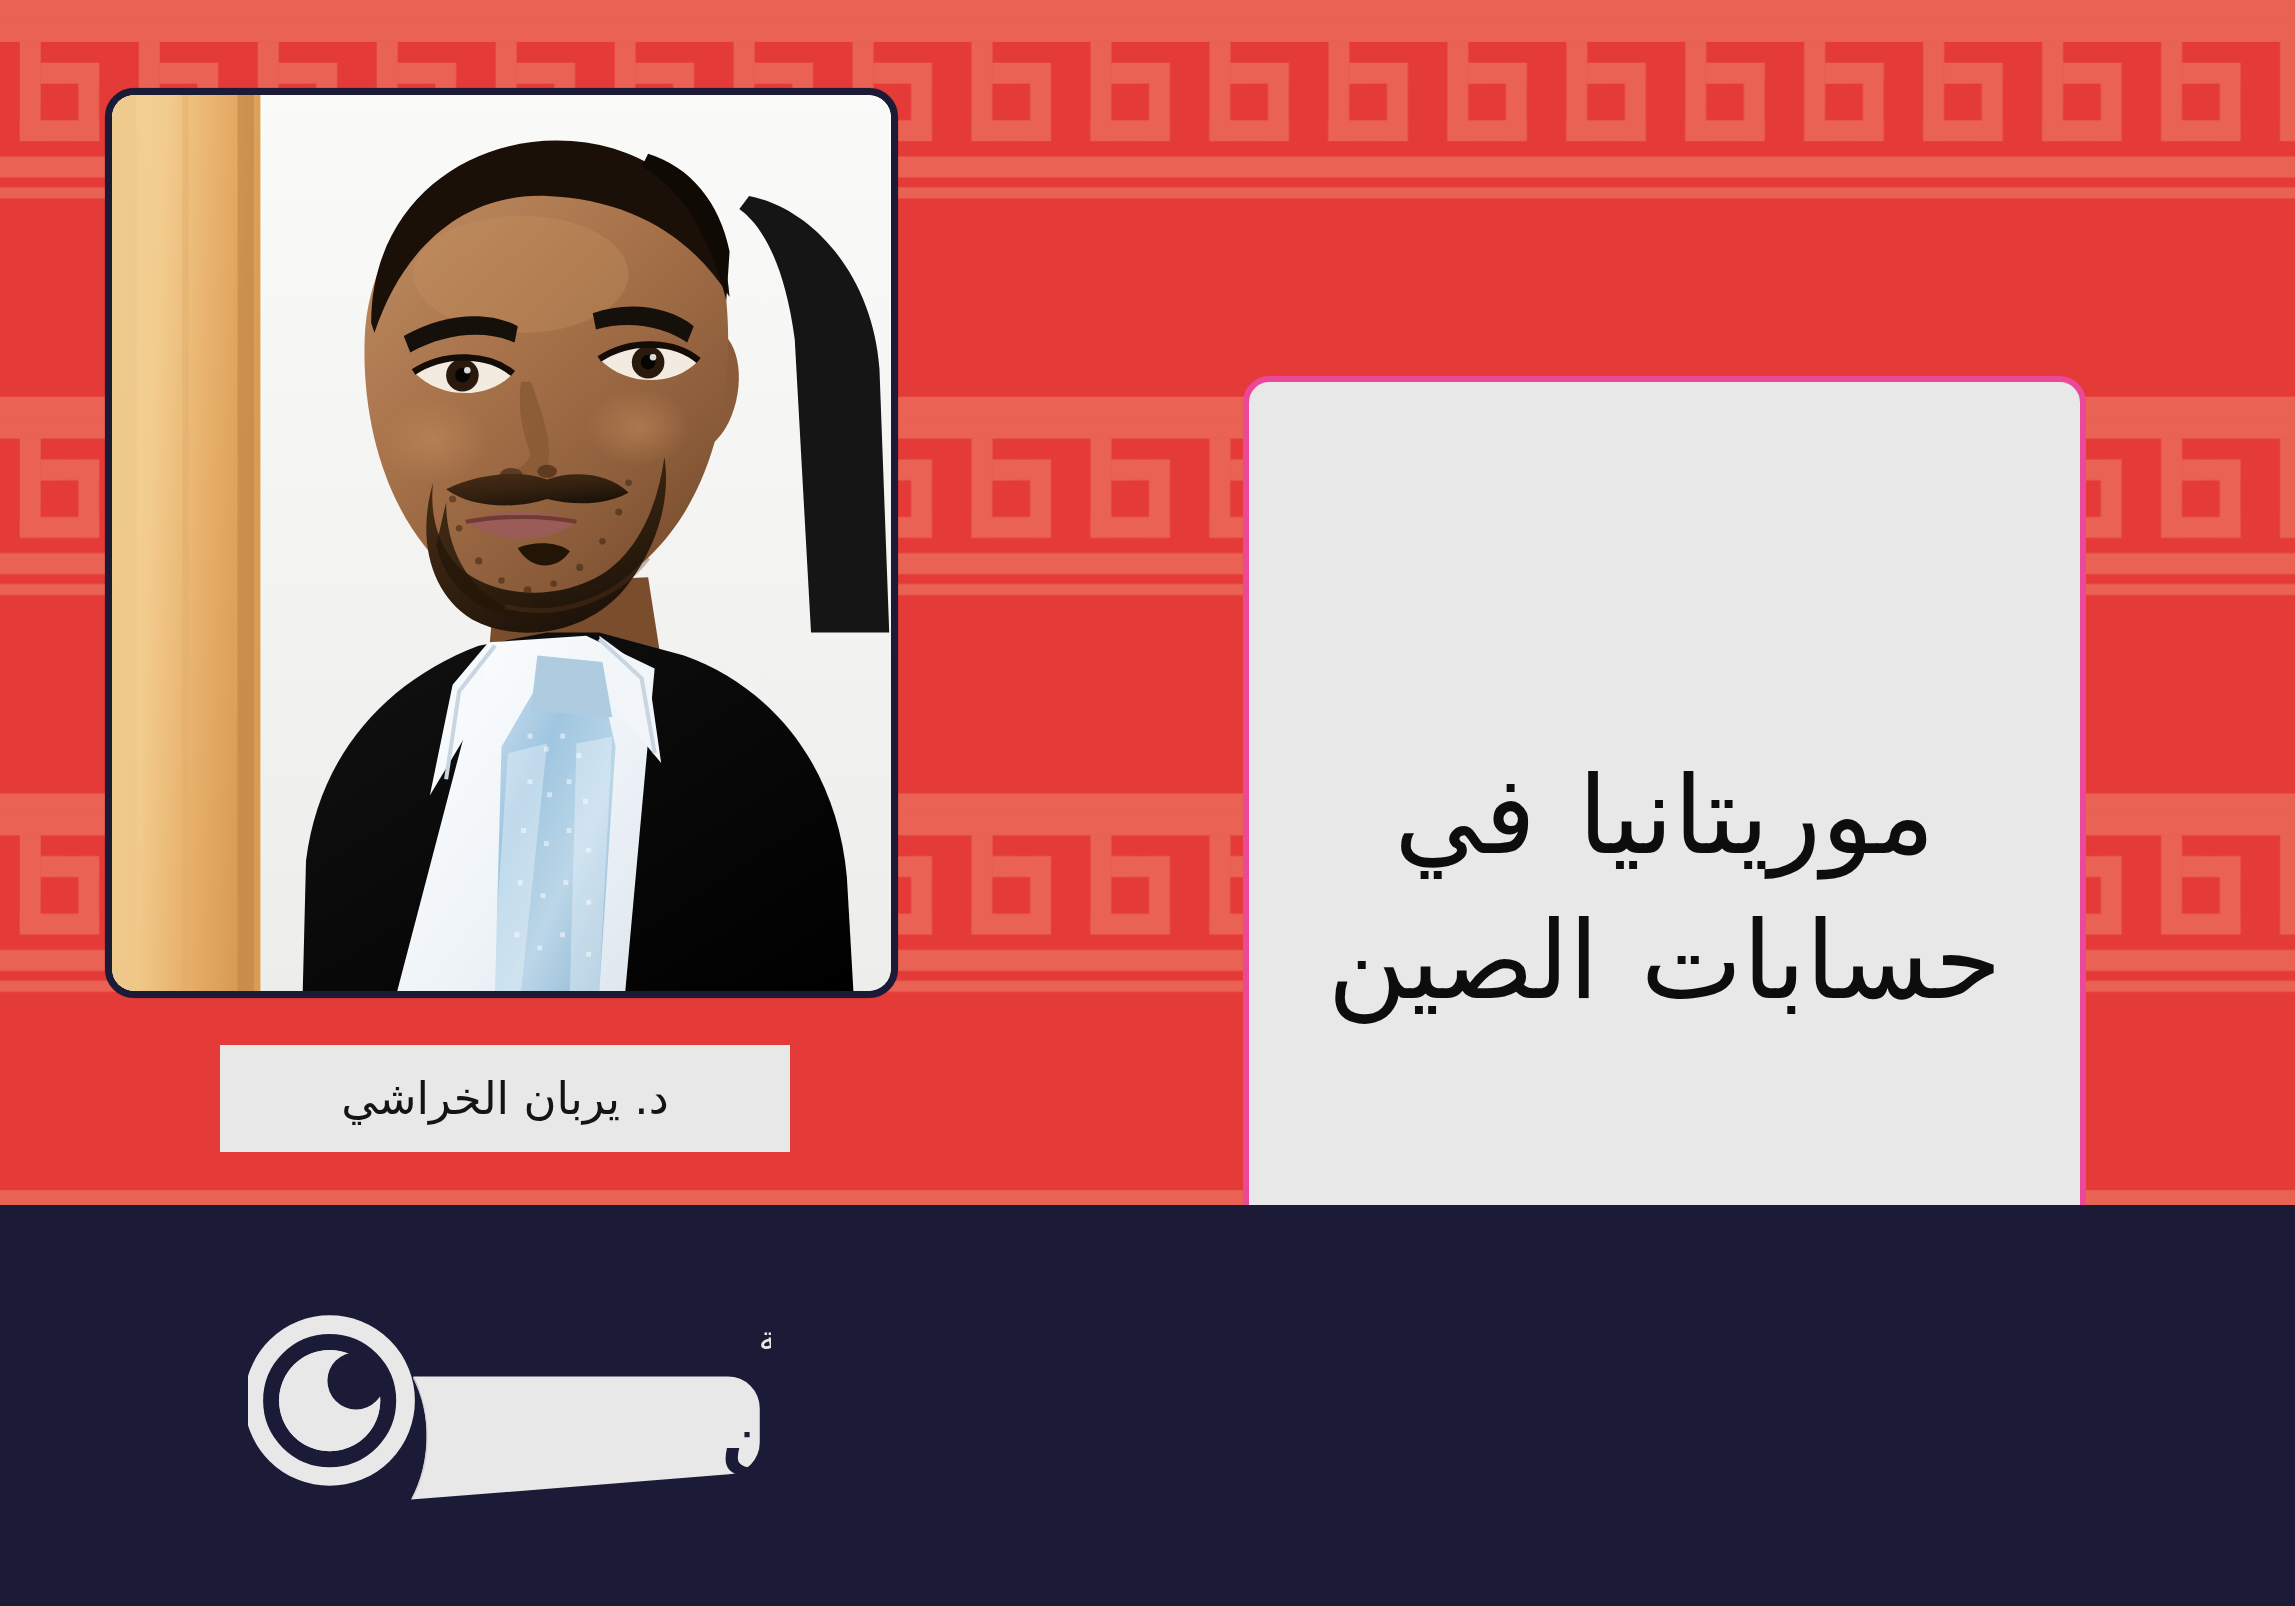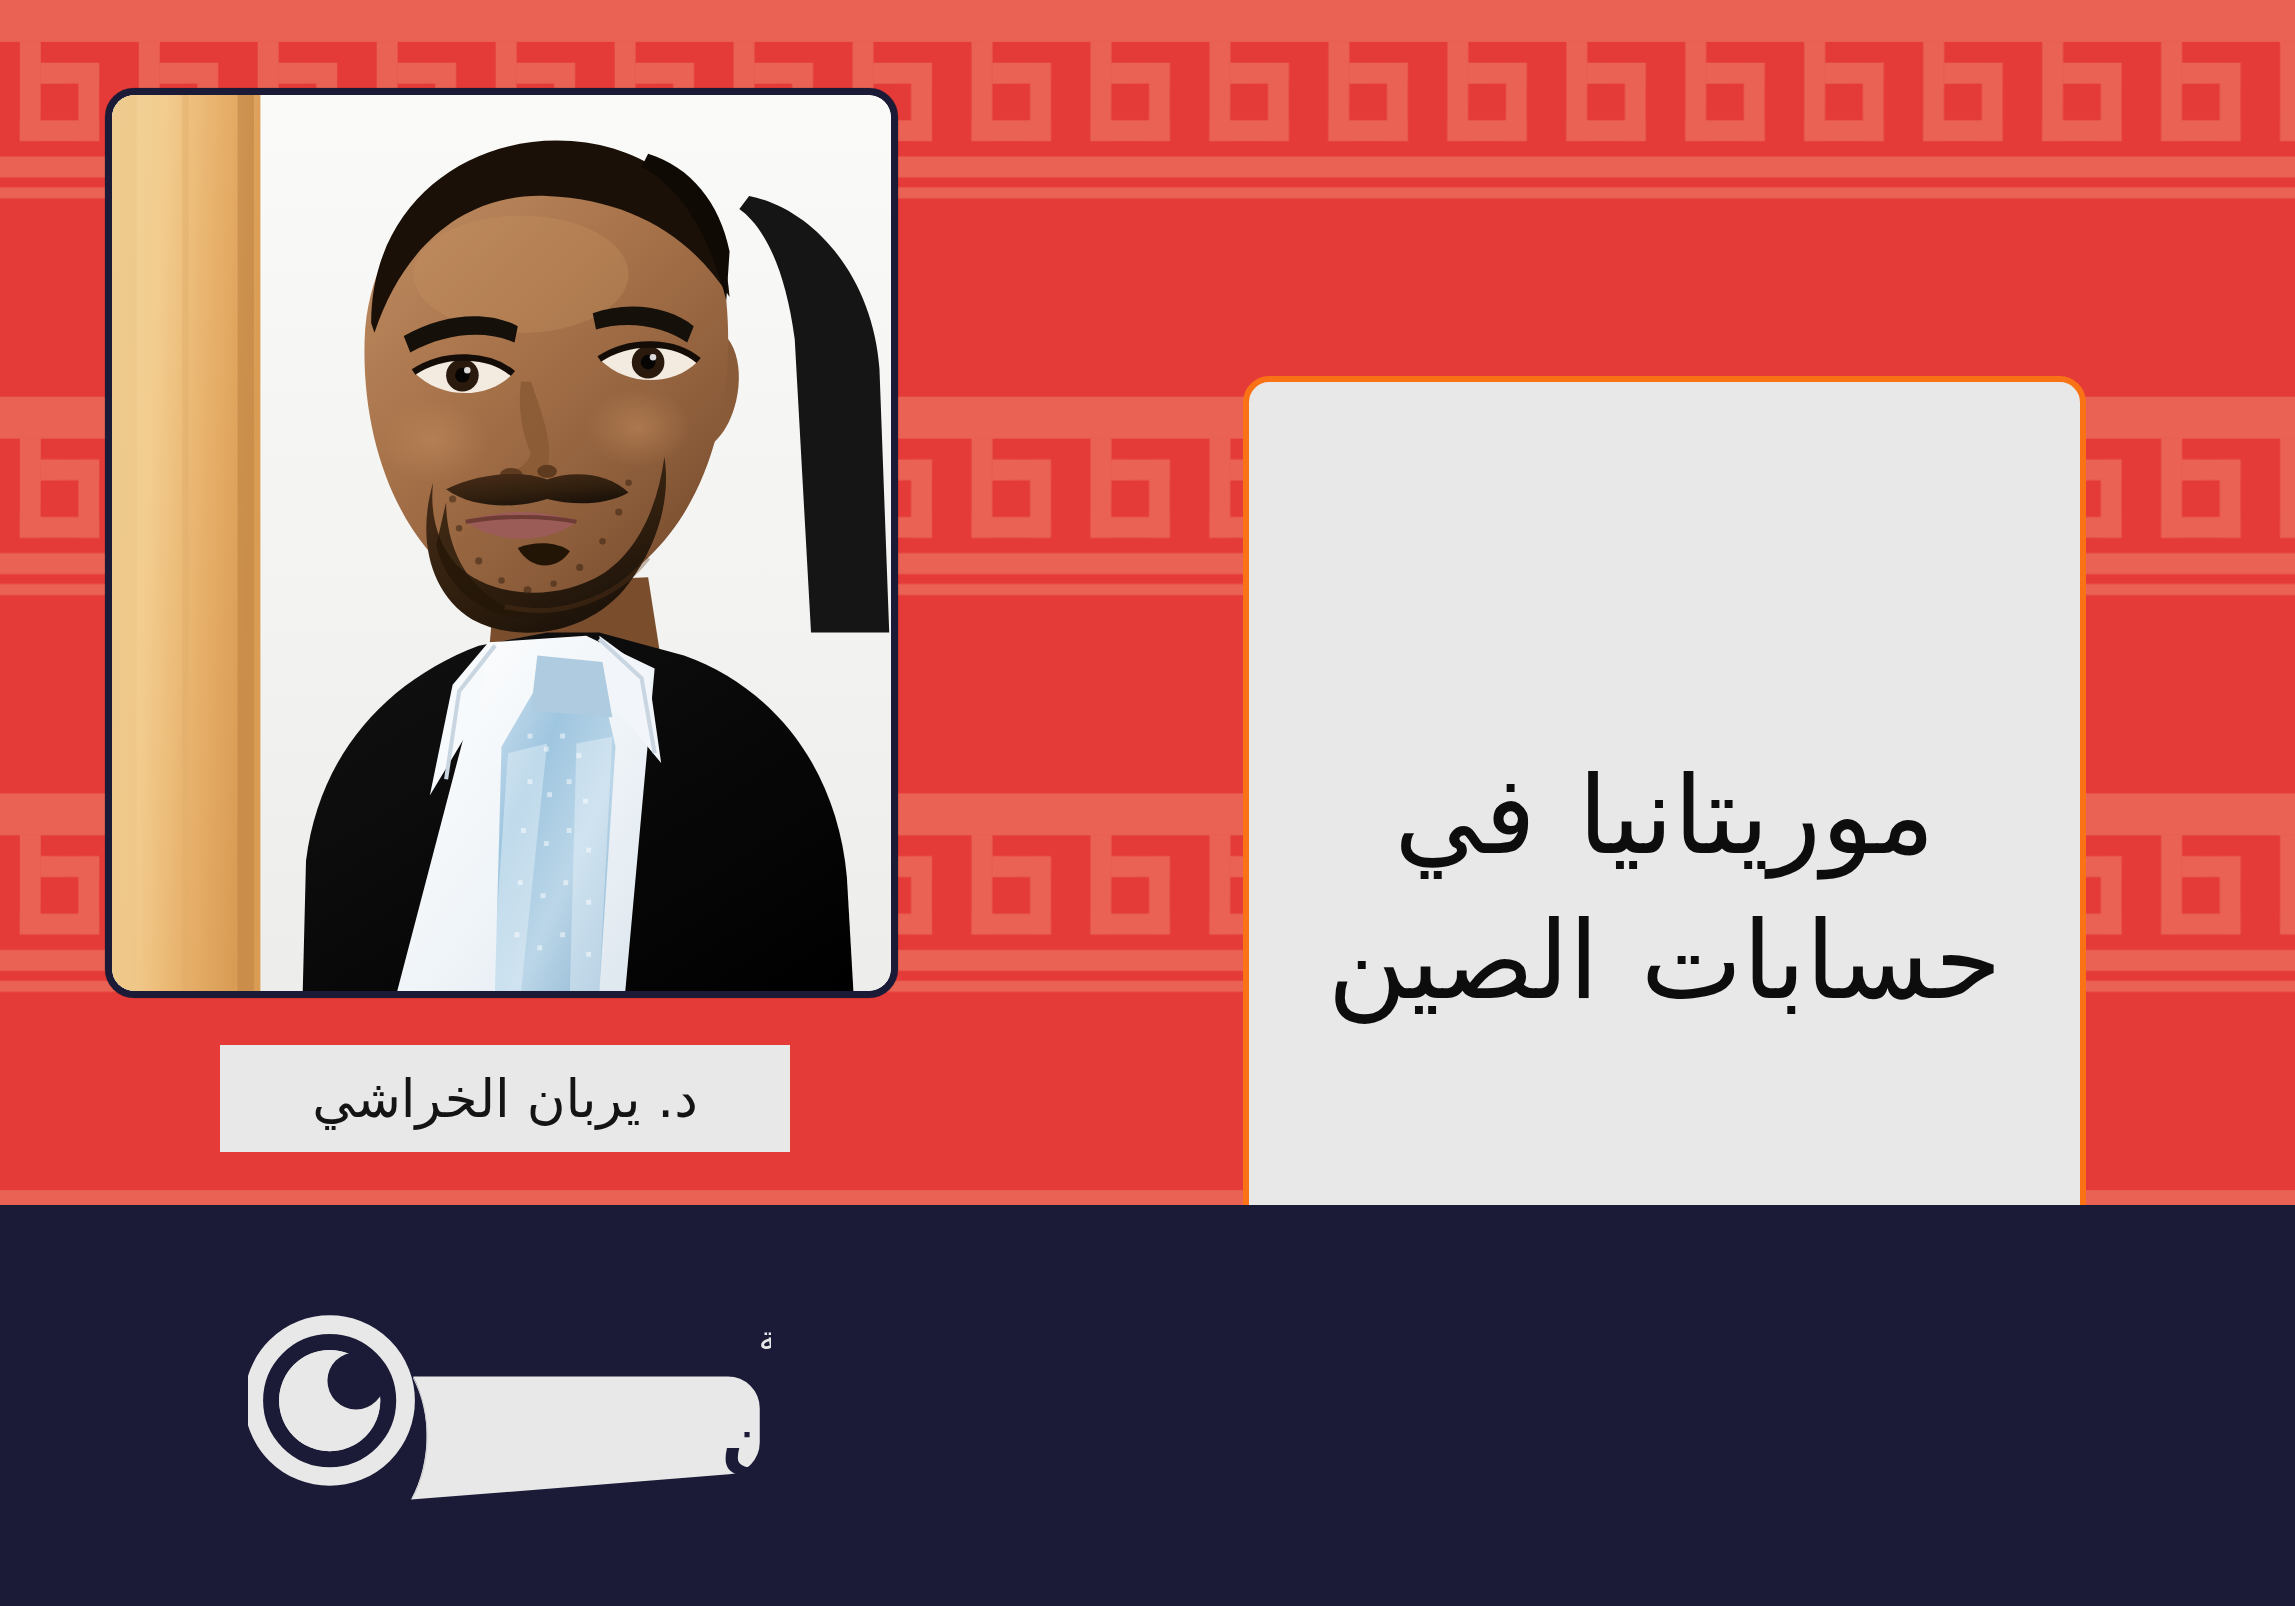--- a/index.html
+++ b/index.html
@@ -56,36 +56,36 @@
     position:absolute;
     left:220px; top:1045px;
     width:570px; height:107px;
     background:#E8E8E8;
     display:flex;
     align-items:center;
     justify-content:center;
   }
   .name-plate-text{
     font-family:"DejaVu Sans","Liberation Sans",sans-serif;
-    font-size:53px;
+    font-size:45px;
     font-weight:400;
     color:#141414;
     letter-spacing:0;
     line-height:1;
     white-space:nowrap;
     direction:rtl;
   }
 
   
   .title-card{
     position:absolute;
     left:1243px; top:376px;
     width:843px; height:1026px;
     background:#E8E8E8;
-    border:6px solid #f97316;
+    border:6px solid #ec4899;
     border-radius:26.4px;
     display:flex;
     align-items:center;
     justify-content:center;
     padding:33px 39px;
   }
   .title-text{
     font-family:"DejaVu Sans","Liberation Sans",sans-serif;
     font-size:108px;
     font-weight:400;

